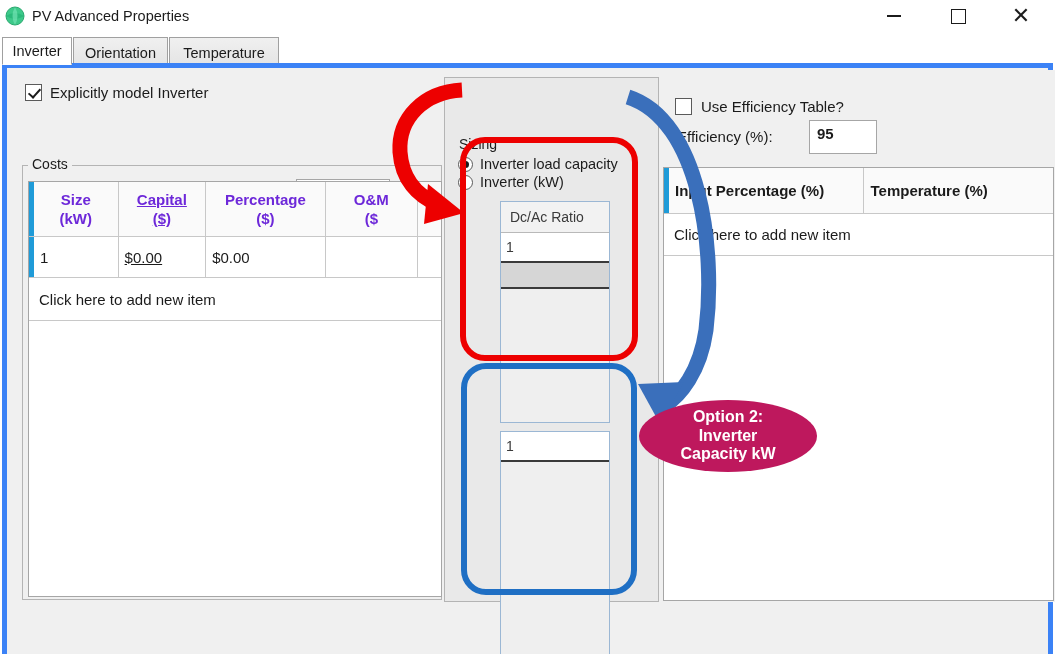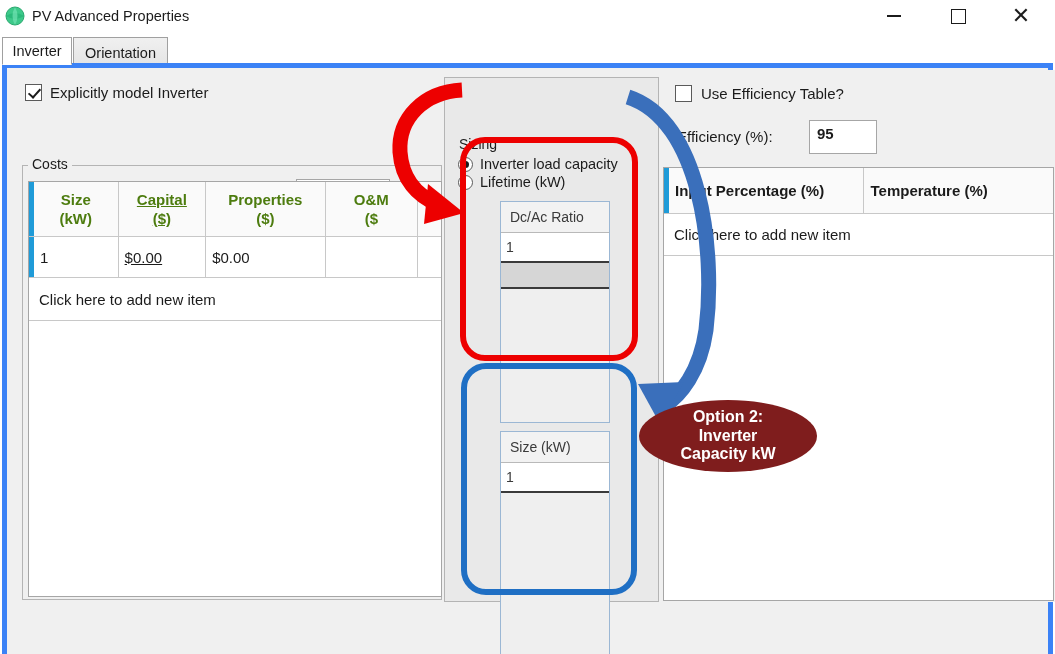--- a/index.html
+++ b/index.html
@@ -138,21 +138,21 @@
     overflow: hidden;
   }
   .grid-head {
     display: flex; height: 54px;
     background: #fafafa;
     border-bottom: 1px solid #c8c8c8;
   }
   .grid-head .rowsel { width: 5px; background: #1f9bd8; flex: none; }
   .grid-head .hcell {
     border-right: 1px solid #c8c8c8;
-    font-size: 15px; font-weight: bold; color: #4d7c0f;
+    font-size: 15px; font-weight: bold; color: #6d28d9;
     display: flex; flex-direction: column; 
     justify-content: center; line-height: 19px; text-align: center;
     box-sizing: border-box;
   }
   .grid-row {
     display: flex; height: 40px;
     border-bottom: 1px solid #c8c8c8;
   }
   .grid-row .rowsel { width: 5px; background: #1f9bd8; flex: none; }
   .grid-row .dcell {
@@ -221,21 +221,21 @@
     border-bottom: 2px solid #3a3a3a;
   }
   .mg-top { left: 493px; top: 133px; height: 222px; }
   .mg-bot { left: 493px; top: 363px; height: 224px; }
 
   
   .right-panel {
     position: absolute; left: 654px; top: 2px;
     width: 395px; height: 532px; background: #f0f0f0;
   }
-  .eff-chk-row { position: absolute; left: 14px; top: 15px;
+  .eff-chk-row { position: absolute; left: 14px; top: 28px;
     display: flex; align-items: center; gap: 9px; }
   .eff-label {
     position: absolute; left: 16px; top: 58px;
     font-size: 15px; color: #1b1b1b;
   }
   .eff-input {
     position: absolute; left: 148px; top: 50px;
     width: 68px; height: 34px;
     border: 1px solid #a6a6a6; background: #ffffff;
     box-sizing: border-box; font-size: 15px; color: #1b1b1b;
@@ -295,21 +295,21 @@
     border-radius: 50%;
     color: #ffffff; font-weight: bold;
     text-align: center; line-height: 1.18;
   }
   .callout-red {
     left: 296px; top: 193px; width: 176px; height: 68px;
     background: #ed0000; font-size: 17px;
   }
   .callout-blue {
     left: 639px; top: 400px; width: 178px; height: 72px;
-    background: #7f1d1d; font-size: 16px;
+    background: #be185d; font-size: 16px;
   }
 </style>
 </head>
 <body>
 
 <div id="app">
 
   <div class="titlebar">
     <svg class="app-icon" viewBox="0 0 20 20">
       <circle cx="10" cy="10" r="9" fill="#3dc98a"></circle>
@@ -329,20 +329,23 @@
       <span class="glyph-close">✕</span>
     </div>
   </div>
 
   <div class="tabstrip">
     <div class="tab tab0 active">
       <span>Inverter</span>
     </div>
     <div class="tab tab1">
       <span>Orientation</span>
+    </div>
+    <div class="tab tab2">
+      <span>Temperature</span>
     </div>
   </div>
 
   <div class="tabpage">
 
     <div class="left-panel">
 
       <div class="chk-row">
         <span class="checkbox checked"></span>
         <span class="chk-label">Explicitly model Inverter</span>
@@ -360,21 +363,21 @@
           <span class="rowsel"></span>
           <div class="hcell c0">
             <span>Size</span>
             <span>(kW)</span>
           </div>
           <div class="hcell c1">
             <span>Capital</span>
             <span>($)</span>
           </div>
           <div class="hcell c2">
-            <span>Properties</span>
+            <span>Percentage</span>
             <span>($)</span>
           </div>
           <div class="hcell c3">
             <span>O&amp;M</span>
             <span>($</span>
           </div>
           <div class="hcell c4"></div>
         </div>
 
         <div class="grid-row">
@@ -392,31 +395,30 @@
 
     <div class="sizing-group"></div>
     <div class="sizing-legend">Sizing</div>
 
     <div class="radio-row radio-1">
       <span class="radio sel"></span>
       <span class="radio-label">Inverter load capacity</span>
     </div>
     <div class="radio-row radio-2">
       <span class="radio"></span>
-      <span class="radio-label">Lifetime (kW)</span>
+      <span class="radio-label">Inverter (kW)</span>
     </div>
 
     <div class="minigrid mg-top">
       <div class="minigrid-head">Dc/Ac Ratio</div>
       <div class="minigrid-row">1</div>
       <div class="minigrid-newrow"></div>
     </div>
 
     <div class="minigrid mg-bot">
-      <div class="minigrid-head">Size (kW)</div>
       <div class="minigrid-row">1</div>
     </div>
 
     <div class="right-panel">
       <div class="eff-chk-row">
         <span class="checkbox"></span>
         <span class="chk-label">Use Efficiency Table?</span>
       </div>
 
       <div class="eff-label">Efficiency (%):</div>

